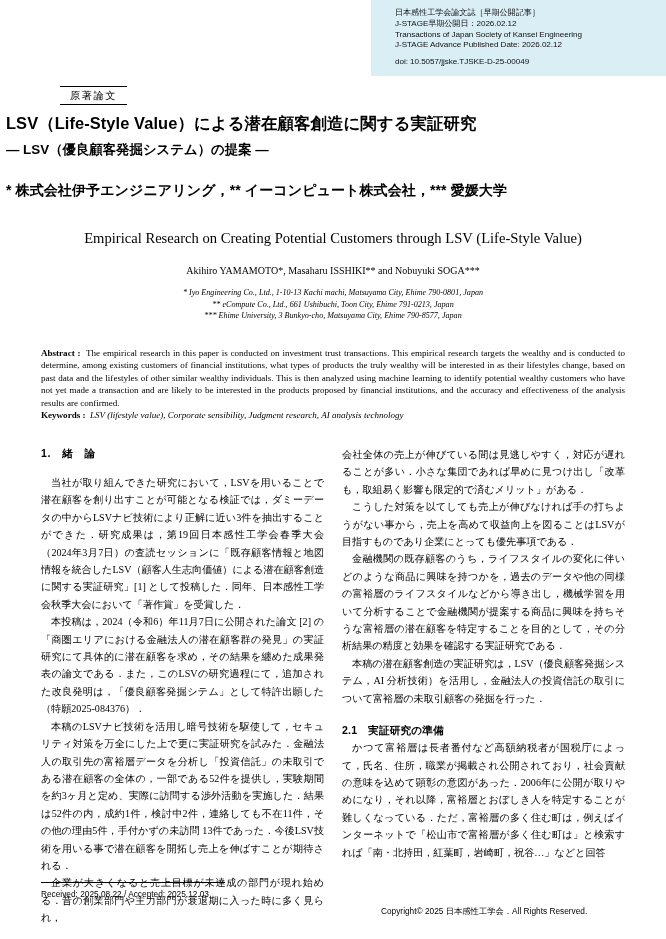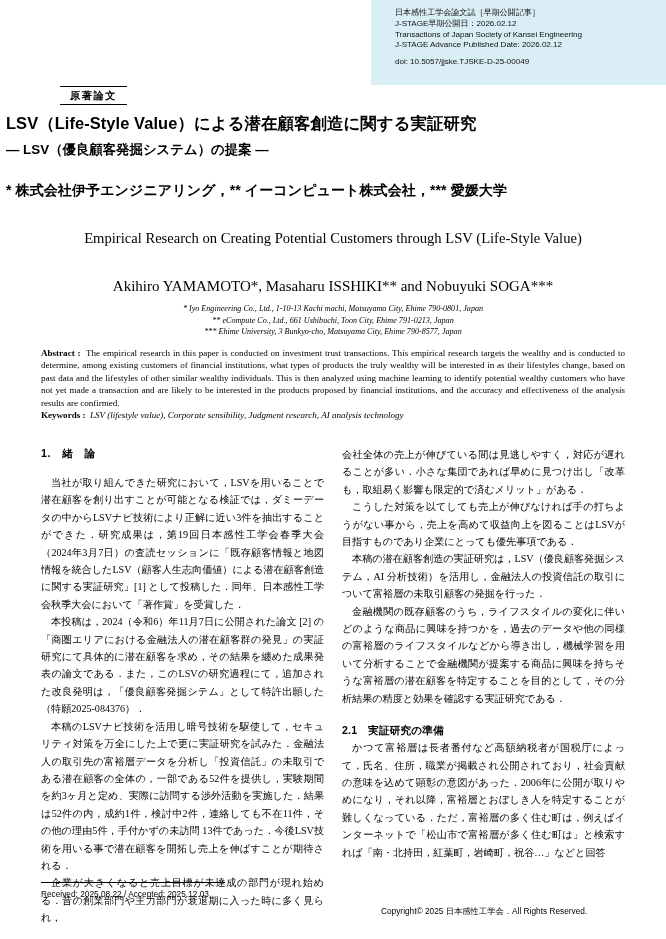--- a/index.html
+++ b/index.html
@@ -23,21 +23,21 @@
     height: 939px;
     background: #ffffff;
   }
 
   
   .jstage-box {
     position: absolute;
     left: 371px;
     top: 0;
     width: 295px;
-    height: 85px;
+    height: 76px;
     background: #daeef5;
   }
   .jstage-inner {
     padding: 8px 0 0 24px;
   }
   .jstage-line {
     font-family: "Liberation Sans", "DejaVu Sans", sans-serif;
     font-size: 8.1px;
     line-height: 10.8px;
     color: #111;
@@ -51,21 +51,21 @@
   
   .artlabel {
     position: absolute;
     left: 60px;
     top: 86px;
     padding: 2px 10px 2px 10px;
     border-top: 1px solid #000;
     border-bottom: 1px solid #000;
     font-family: "Liberation Sans", "DejaVu Sans", sans-serif;
     font-size: 10.2px;
-    font-weight: 700;
+    font-weight: 400;
     letter-spacing: 1.6px;
     line-height: 13px;
   }
 
   
   .ja-block {
     position: absolute;
     left: 6px;
     top: 112px;
     width: 666px;
@@ -116,23 +116,23 @@
     line-height: 20px;
   }
   .en-subtitle {
     font-family: "Liberation Serif", "DejaVu Serif", serif;
     font-size: 12.6px;
     line-height: 19px;
     margin-top: 5px;
   }
   .en-authors {
     font-family: "Liberation Serif", "DejaVu Serif", serif;
-    font-size: 15px;
+    font-size: 10px;
     line-height: 15px;
-    margin-top: 31px;
+    margin-top: 15px;
   }
   .en-affil {
     font-family: "Liberation Serif", "DejaVu Serif", serif;
     font-style: italic;
     font-size: 8.1px;
     line-height: 11.6px;
     margin-top: 9px;
   }
 
   
@@ -267,22 +267,22 @@
     <div class="sec-head">1.　緒　論</div>
     <p class="body">当社が取り組んできた研究において，LSVを用いることで潜在顧客を創り出すことが可能となる検証では，ダミーデータの中からLSVナビ技術により正解に近い3件を抽出することができた．研究成果は，第19回日本感性工学会春季大会（2024年3月7日）の査読セッションに「既存顧客情報と地図情報を統合したLSV（顧客人生志向価値）による潜在顧客創造に関する実証研究」[1] として投稿した．同年、日本感性工学会秋季大会において「著作賞」を受賞した．</p>
     <p class="body">本投稿は，2024（令和6）年11月7日に公開された論文 [2] の「商圏エリアにおける金融法人の潜在顧客群の発見」の実証研究にて具体的に潜在顧客を求め，その結果を纏めた成果発表の論文である．また，このLSVの研究過程にて，追加された改良発明は，「優良顧客発掘シテム」として特許出願した（特願2025‐084376）．</p>
     <p class="body">本稿のLSVナビ技術を活用し暗号技術を駆使して，セキュリティ対策を万全にした上で更に実証研究を試みた．金融法人の取引先の富裕層データを分析し「投資信託」の未取引である潜在顧客の全体の，一部である52件を提供し，実験期間を約3ヶ月と定め、実際に訪問する渉外活動を実施した．結果は52件の内，成約1件，検討中2件，連絡しても不在11件，その他の理由5件，手付かずの未訪問 13件であった．今後LSV技術を用いる事で潜在顧客を開拓し売上を伸ばすことが期待される．</p>
     <p class="body">企業が大きくなると売上目標が未達成の部門が現れ始める．昔の創業部門や主力部門が衰退期に入った時に多く見られ，</p>
   </div>
 
   <div class="col col-right">
     <p class="body noindent">会社全体の売上が伸びている間は見逃しやすく，対応が遅れることが多い．小さな集団であれば早めに見つけ出し「改革も，取組易く影響も限定的で済むメリット」がある．</p>
     <p class="body">こうした対策を以てしても売上が伸びなければ手の打ちようがない事から，売上を高めて収益向上を図ることはLSVが目指すものであり企業にとっても優先事項である．</p>
+    <p class="body">金融機関の既存顧客のうち，ライフスタイルの変化に伴いどのような商品に興味を持つかを，過去のデータや他の同様の富裕層のライフスタイルなどから導き出し，機械学習を用いて分析することで金融機関が提案する商品に興味を持ちそうな富裕層の潜在顧客を特定することを目的として，その分析結果の精度と効果を確認する実証研究である．</p>
     <p class="body">本稿の潜在顧客創造の実証研究は，LSV（優良顧客発掘システム，AI 分析技術）を活用し，金融法人の投資信託の取引について富裕層の未取引顧客の発掘を行った．</p>
-    <p class="body">金融機関の既存顧客のうち，ライフスタイルの変化に伴いどのような商品に興味を持つかを，過去のデータや他の同様の富裕層のライフスタイルなどから導き出し，機械学習を用いて分析することで金融機関が提案する商品に興味を持ちそうな富裕層の潜在顧客を特定することを目的として，その分析結果の精度と効果を確認する実証研究である．</p>
     <div class="sec-head sub" style="margin-top:16px">2.1　実証研究の準備</div>
     <p class="body">かつて富裕層は長者番付など高額納税者が国税庁によって，氏名、住所，職業が掲載され公開されており，社会貢献の意味を込めて顕彰の意図があった．2006年に公開が取りやめになり，それ以降，富裕層とおぼしき人を特定することが難しくなっている．ただ，富裕層の多く住む町は，例えばインターネットで「松山市で富裕層が多く住む町は」と検索すれば「南・北持田，紅葉町，岩崎町，祝谷…」などと回答</p>
   </div>
 
   <div class="recv-rule"></div>
   <div class="received">Received: 2025.08.22 / Accepted: 2025.12.03</div>
   <div class="copyright">Copyright© 2025 日本感性工学会．All Rights Reserved.</div>
 
 </div>
 

